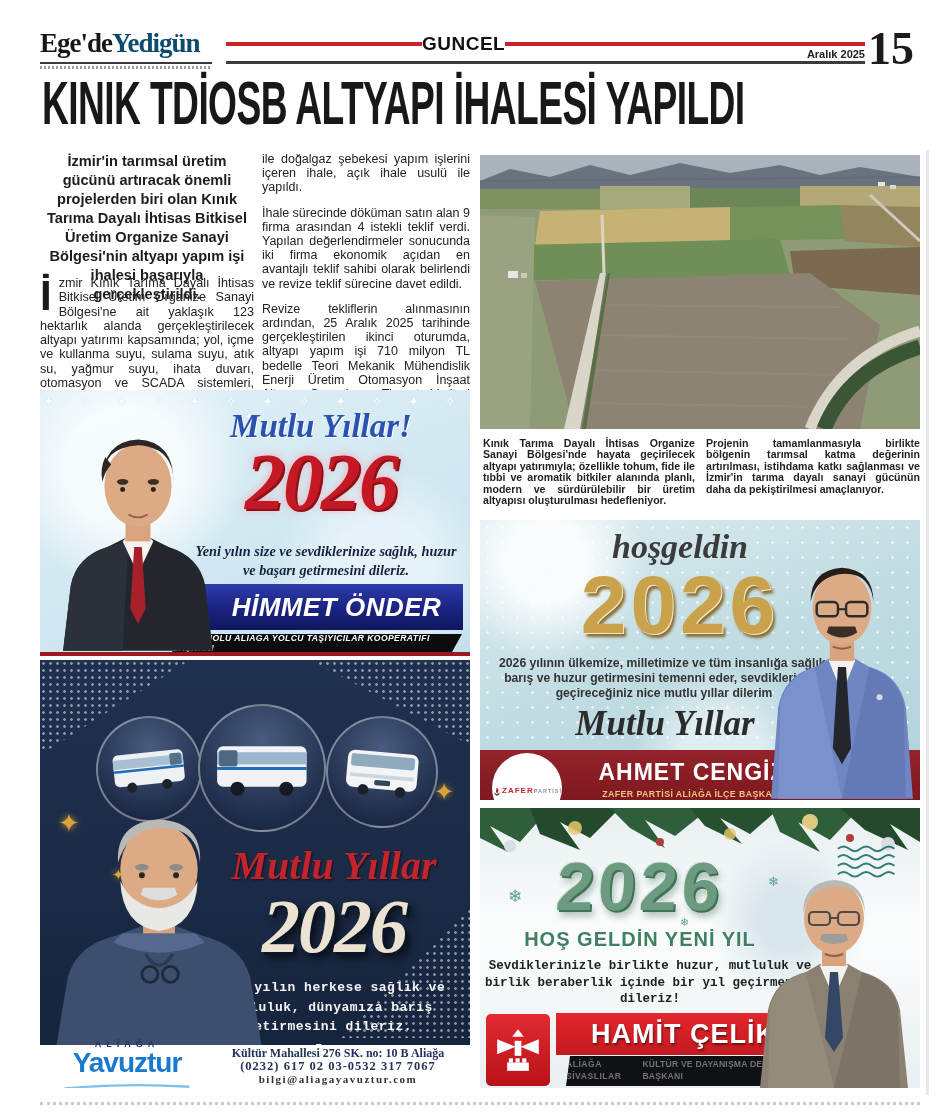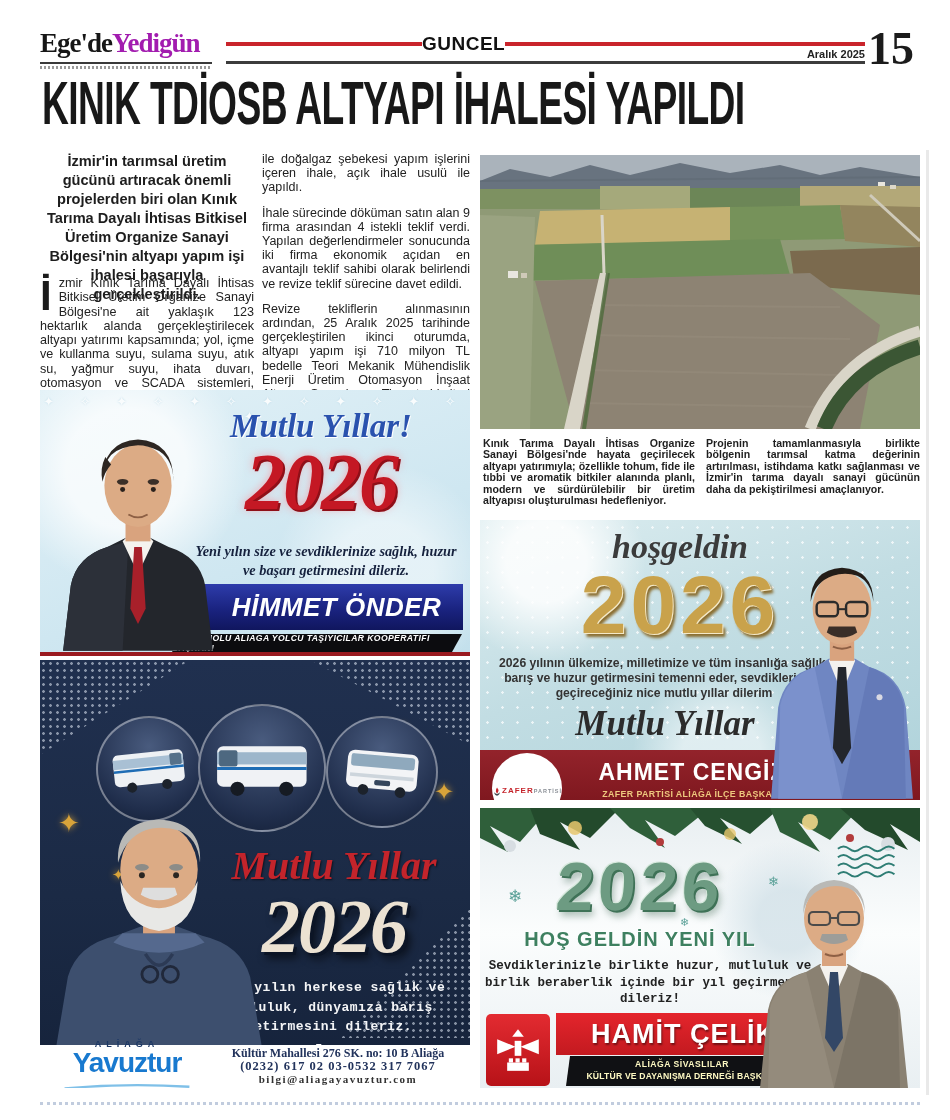--- a/index.html
+++ b/index.html
@@ -4,21 +4,21 @@
 <style>
   *{box-sizing:border-box;margin:0;padding:0}
   html,body{width:950px;height:1120px;overflow:hidden;background:#fff;
     font-family:"Liberation Sans",sans-serif;-webkit-font-smoothing:antialiased}
   #page{position:relative;width:950px;height:1120px;background:#fff}
 
   
   .logo{position:absolute;left:40px;top:28px;width:180px;height:40px;
     font-family:"Liberation Serif",serif;font-weight:700;font-size:27px;letter-spacing:-1px}
   .logo .black{color:#161616}
-  .logo .red{color:#a21caf}
+  .logo .red{color:#0c4a6e}
   .logo-underline{position:absolute;left:40px;top:62px;width:172px;height:2px;background:#3a3a3a}
   .logo-microline{position:absolute;left:40px;top:66px;width:172px;height:3px;
     background:repeating-linear-gradient(90deg,#9a9a9a 0 2px,transparent 2px 4px)}
   .rule-red{position:absolute;top:42px;height:4px;background:#c9242b}
   .rule-red.left{left:226px;width:196px}
   .rule-red.right{left:505px;width:360px}
   .section-title{position:absolute;left:422px;top:33px;width:83px;text-align:center;
     font-weight:800;font-size:19px;color:#121212;letter-spacing:.5px}
   .issue-date{position:absolute;left:758px;top:48px;width:107px;text-align:right;
     font-weight:700;font-size:11px;color:#222}
@@ -159,21 +159,21 @@
   .ad-celik .msg{position:absolute;left:0;width:340px;top:150px;text-align:center;
     font-family:"Liberation Mono",monospace;font-weight:700;font-size:12.5px;line-height:16.5px;color:#222}
   .sivas-logo{position:absolute;left:6px;top:206px;width:64px;height:72px;border-radius:5px;
     background:linear-gradient(180deg,#e32b31,#b71218);display:flex;align-items:center;justify-content:center}
   .ad-celik .name-banner{position:absolute;left:76px;width:255px;top:205px;height:42px;
     clip-path:polygon(0 0,100% 0,98% 100%,0 100%);
     background:linear-gradient(180deg,#e4252c,#c31a20);display:flex;align-items:center;justify-content:center;
     color:#fff;font-weight:800;font-size:27px;letter-spacing:1px;text-shadow:1px 2px 2px rgba(0,0,0,.45)}
   .ad-celik .title-banner{position:absolute;left:86px;width:232px;top:248px;height:30px;
     clip-path:polygon(4px 0,100% 0,calc(100% - 6px) 100%,0 100%);background:#101114;
-    display:flex;flex-direction:column;align-items:center;justify-content:center;color:#fef9c3;line-height:1.35}
+    display:flex;flex-direction:row;align-items:center;justify-content:center;color:#737373;line-height:1.35}
   .title-banner .t1{font-weight:800;font-size:8.6px;letter-spacing:.5px}
   .title-banner .t2{font-weight:800;font-size:8.6px;letter-spacing:.2px}
   .ad-celik .portrait{position:absolute;right:0;bottom:0;width:172px;height:220px;z-index:3}
 
   
   .bottom-dots{position:absolute;left:40px;width:880px;top:1102px;border-top:3px dotted #8fa3c4;opacity:.55}
   .edge-shadow{position:absolute;left:926px;top:150px;width:3px;height:945px;background:#cfcfcf;opacity:.45}
 </style>
 </head>
 <body>

